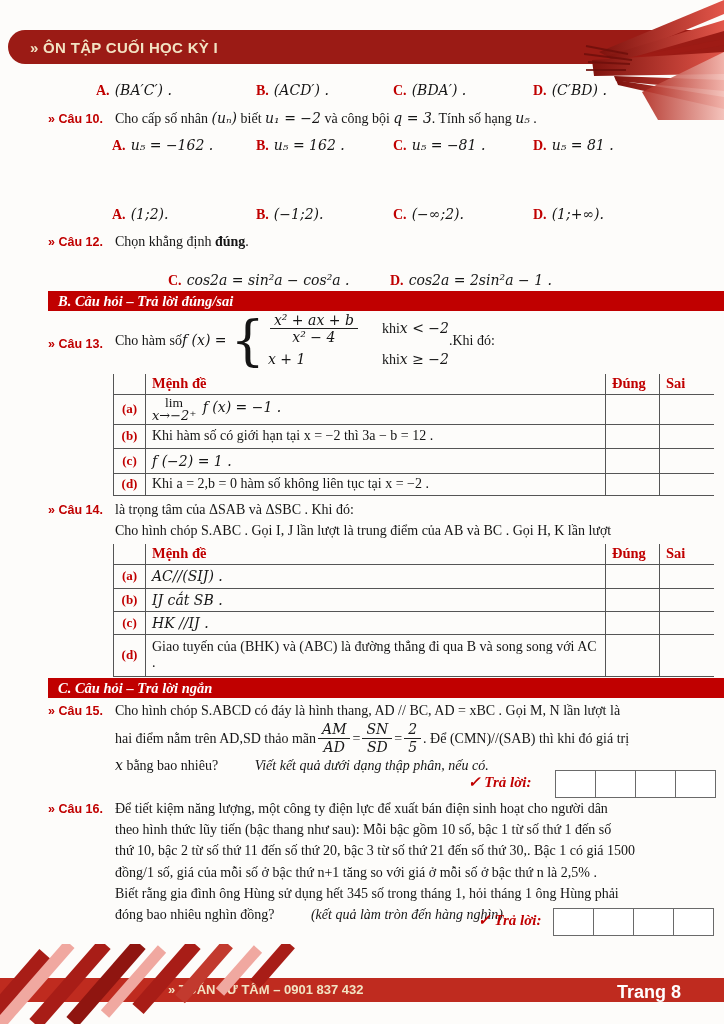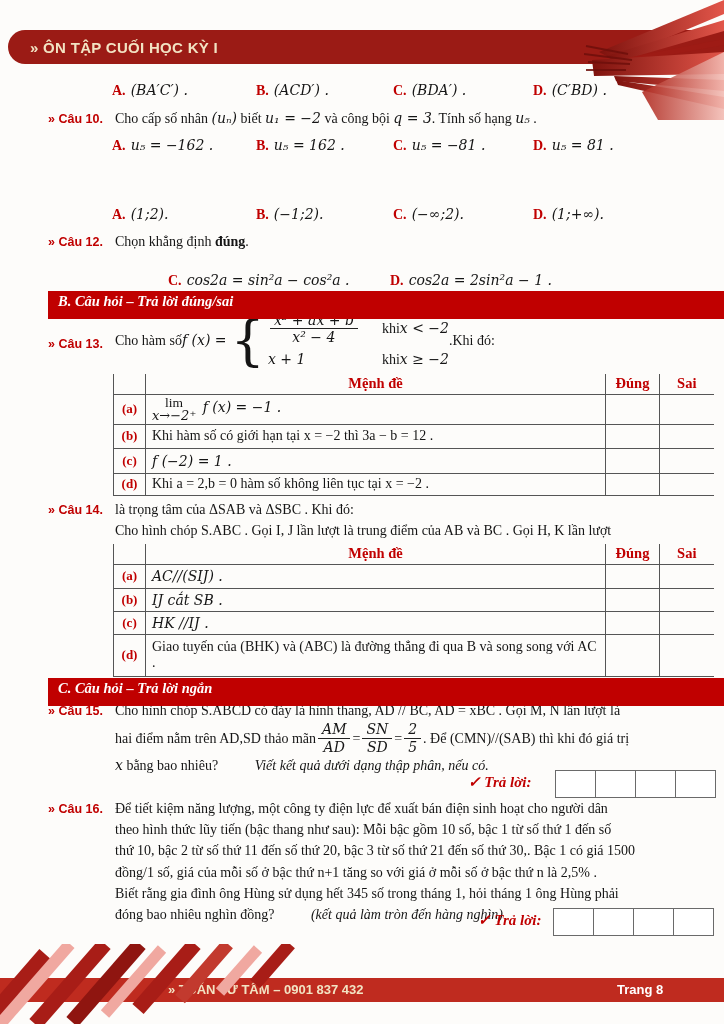--- a/index.html
+++ b/index.html
@@ -30,43 +30,43 @@
   .fden{display:block;padding:0 4px;}
   
   .pw{display:inline-flex;align-items:center;margin-left:4px;}
   .brace{font-family:"DejaVu Serif",serif;font-size:54px;font-weight:300;line-height:.9;margin-right:3px;}
   .pwcol{display:inline-flex;flex-direction:column;gap:3px;}
   .pwrow{display:flex;align-items:center;}
   .pwslot{min-width:100px;display:inline-flex;}
   .cond{margin-left:14px;white-space:nowrap;}
   .condm{}
   
-  .banner{position:absolute;left:48px;right:0;height:28px;background:#C00000;color:#fff;
+  .banner{position:absolute;left:48px;right:0;height:20px;background:#C00000;color:#fff;
           font-style:italic;font-weight:bold;font-size:14.5px;line-height:20px;padding-left:10px;z-index:1;}
   
   .qtable{position:absolute;left:113px;width:600px;border-collapse:collapse;font-size:14px;table-layout:fixed;}
   .qtable td{border:1px solid #555;padding:1px 6px;vertical-align:middle;}
   .qtable tr.hrow td{border-top:none;}
   .qtable td:last-child{border-right:none;}
   .kcell{color:#C00000;font-weight:bold;text-align:center;font-size:13px;font-family:"Liberation Serif",serif;}
-  .hcell{color:#C00000;font-weight:bold;text-align:center;font-size:14.5px;margin-top:7px;}
+  .hcell{color:#C00000;font-weight:bold;font-size:14.5px;margin-top:7px;}
   .lim{display:inline-flex;flex-direction:column;text-align:center;line-height:1;vertical-align:middle;margin-right:2px;}
   .limtop{font-size:13.5px;font-style:normal;}
   .limbot{font-size:13px;}
   
   .anslabel{position:absolute;color:#C00000;font-weight:bold;font-style:italic;font-size:15px;white-space:nowrap;}
   .ansbox{position:absolute;display:flex;}
   .anscell{width:39px;height:26px;border:1px solid #6a6a6a;border-left:none;background:#fff;}
   .anscell:first-child{border-left:1px solid #6a6a6a;}
   
   .footer-bar{position:absolute;top:978px;left:0;right:0;height:24px;background:#BF2B1F;z-index:1;}
   .footer-brand{position:absolute;left:168px;top:4px;color:#F2E3C3;font-family:"Liberation Sans",sans-serif;
                 font-weight:bold;font-size:13px;}
   .footer-page{position:absolute;left:617px;top:4px;color:#ffffff;font-family:"Liberation Sans",sans-serif;
-               font-weight:bold;font-size:13px;}
+               font-weight:bold;font-size:18px;}
   .stripes{position:absolute;left:0;top:944px;width:340px;height:80px;z-index:2;}
 </style>
 </head>
 <body>
 
 <div class="page">
 
   <svg class="ribbon" viewBox="0 0 140 120" xmlns="http://www.w3.org/2000/svg">
     <defs>
       <linearGradient id="rg" x1="0" y1="0" x2="1" y2="0">
@@ -91,21 +91,21 @@
       <line x1="4" y1="62" x2="46" y2="64"></line>
         <line x1="2" y1="70" x2="42" y2="70"></line>
     </g>
   </svg>
 
   <div class="header-bar">
     <span class="header-title">» ÔN TẬP CUỐI HỌC KỲ I</span>
   </div>
 
   <div class="row" style="top:82px">
-    <span class="opt" style="left:112px"><span class="ol">A.</span><span class="m">(BA′C′) .</span></span>
+    <span class="opt" style="left:96px"><span class="ol">A.</span><span class="m">(BA′C′) .</span></span>
     <span class="opt" style="left:256px"><span class="ol">B.</span><span class="m">(ACD′) .</span></span>
     <span class="opt" style="left:393px"><span class="ol">C.</span><span class="m">(BDA′) .</span></span>
     <span class="opt" style="left:533px"><span class="ol">D.</span><span class="m">(C′BD) .</span></span>
   </div>
 
   <div class="qblock pline" style="top:108px">
     <span class="qlabel">» Câu 10.</span>
     <span>Cho cấp số nhân </span><span class="m">(uₙ)</span><span> biết </span><span class="m">u₁ = −2</span><span> và công bội </span><span class="m">q = 3</span><span>. Tính số hạng </span><span class="m">u₅</span><span> .</span>
   </div>
   <div class="row" style="top:137px">

